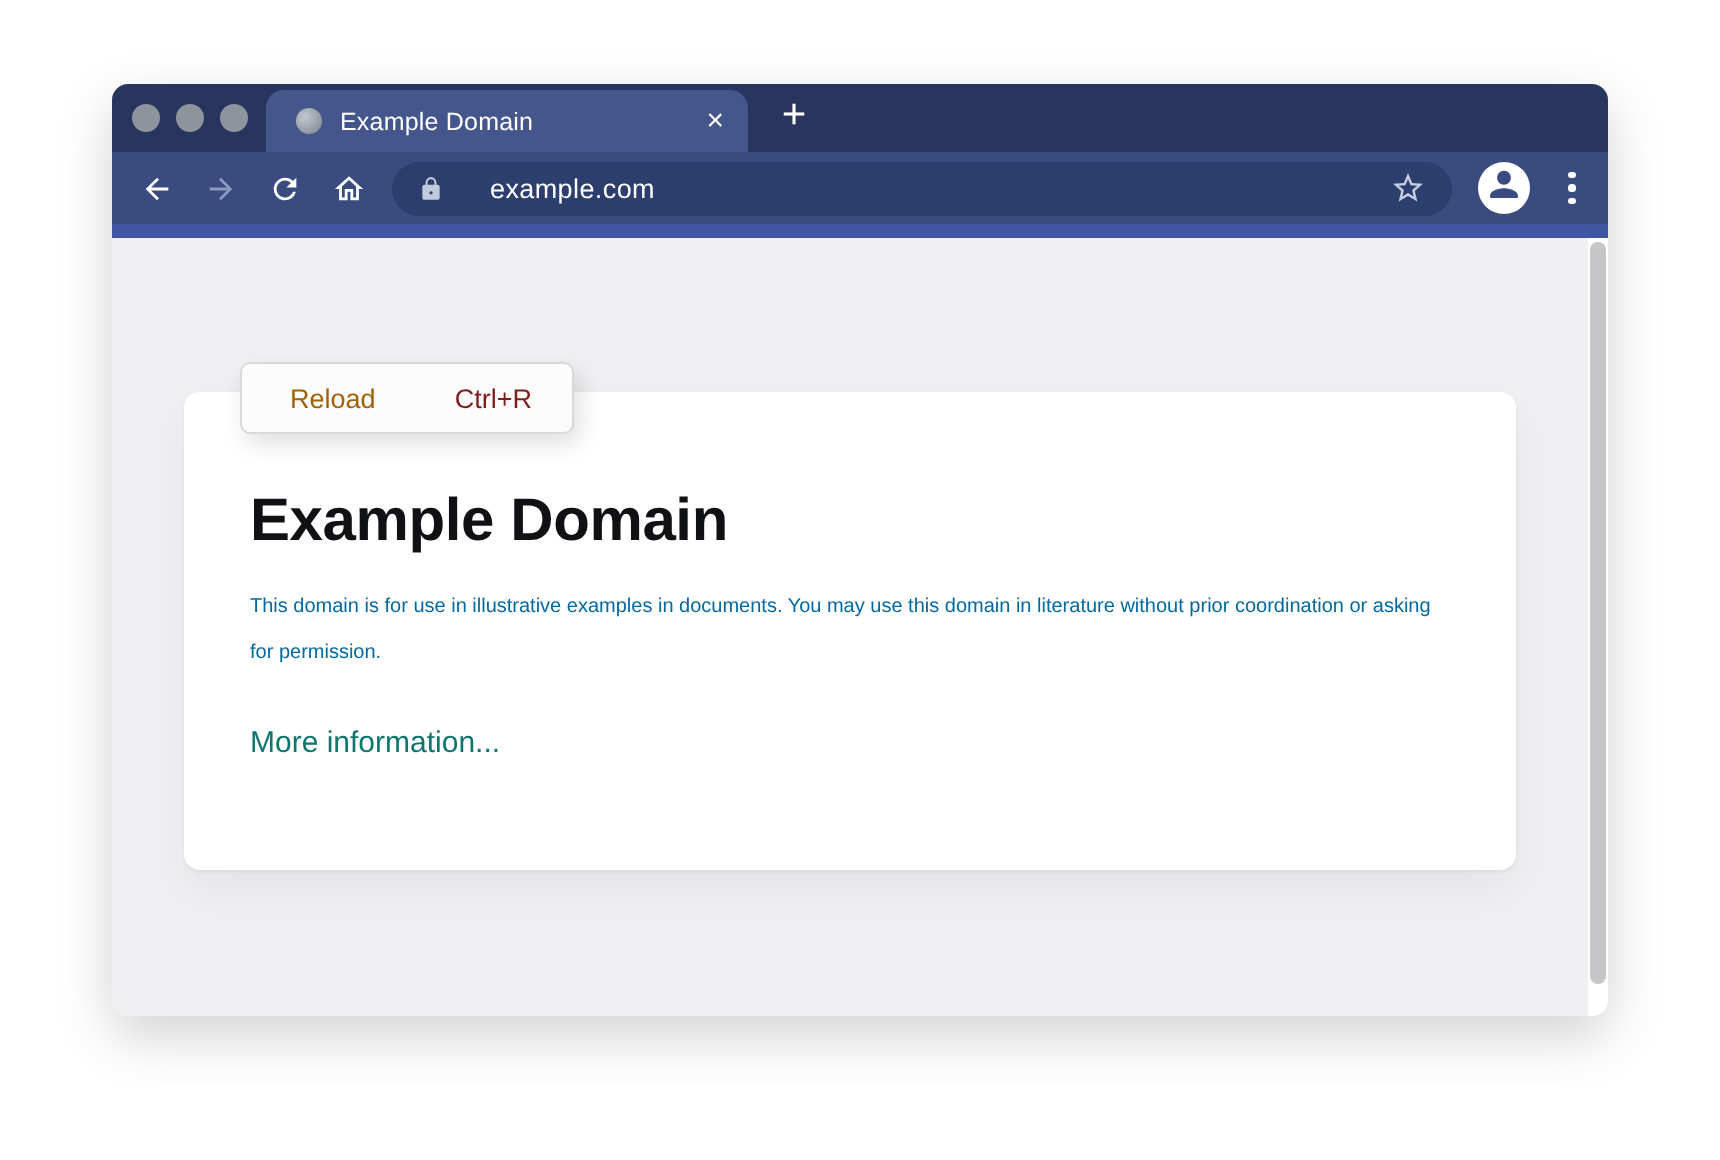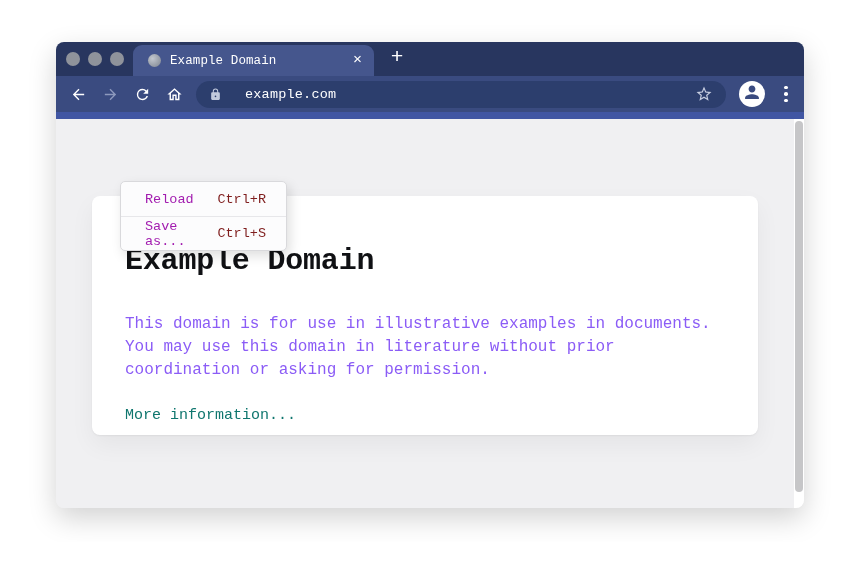--- a/index.html
+++ b/index.html
@@ -1,17 +1,17 @@
 <!DOCTYPE html>
 <html><head>
 <meta charset="utf-8">
 <style>
   * { margin: 0; padding: 0; box-sizing: border-box; }
   html, body { width: 860px; height: 580px; background: #ffffff; font-family: "Liberation Sans", sans-serif; }
-  .canvas { position: relative; width: 860px; height: 542px; background: #ffffff; overflow: hidden; font-family: Liberation Mono, monospace; }
+  .canvas { position: relative; width: 860px; height: 542px; background: #ffffff; overflow: hidden; }
 
   .browser-window {
     position: absolute; left: 56px; top: 42px; width: 748px; height: 466px;
     border-radius: 8px; overflow: hidden;
     box-shadow: 0 10px 28px rgba(0,0,0,0.18);
     background: #f0f0f2;
   }
 
   
   .titlebar { position: relative; height: 34px; background: #28365f; }
@@ -58,33 +58,33 @@
   .content { position: relative; height: 389px; background: #f0f0f2; }
   .scrollbar-track { position: absolute; right: 0; top: 0; bottom: 0; width: 10px; background: #ffffff; }
   .scrollbar-thumb { position: absolute; right: 1px; top: 2px; width: 8px; height: 371px; border-radius: 4px; background: #c6c6c8; }
 
   .card {
     position: absolute; left: 36px; top: 77px; width: 666px; height: 239px;
     background: #ffffff; border-radius: 8px; padding: 0 33px;
     box-shadow: 0 1px 2px rgba(0,0,0,0.05), 0 10px 24px rgba(0,0,0,0.05);
   }
   .page-heading { margin-top: 46px; font-size: 30px; line-height: 38px; font-weight: 700; color: #101114; letter-spacing: -0.2px; }
-  .page-body { margin-top: 33px; font-size: 16px; line-height: 23px; color: #8b5cf6; max-width: 592px; }
+  .page-body { margin-top: 12px; font-size: 10px; line-height: 23px; color: #0369a1; max-width: 592px; }
   .page-link { display: inline-block; margin-top: 25px; font-size: 15px; color: #0f766e; text-decoration: none; }
 
   
   .context-menu {
     position: absolute; left: 64px; top: 139px; width: 167px; z-index: 40;
     background: #fcfcfd; border: 1px solid #d9d9dc; border-radius: 5px;
     box-shadow: 3px 5px 12px rgba(0,0,0,0.13);
     overflow: hidden;
   }
   .menu-item { height: 34px; display: flex; align-items: center; padding: 0 20px 0 24px; font-size: 13.5px; }
   .menu-item + .menu-item { border-top: 1px solid #e7e7ea; }
-  .menu-label { color: #a21caf; }
+  .menu-label { color: #a16207; }
   .menu-shortcut { margin-left: auto; color: #7f1d1d; }
 </style>
 </head>
 <body>
 
 <div class="canvas">
   <div class="browser-window">
 
     <div class="titlebar">
       <div class="traffic-lights">
@@ -166,20 +166,16 @@
       <div class="scrollbar-track">
         <div class="scrollbar-thumb"></div>
       </div>
     </div>
 
     <div class="context-menu">
       <div class="menu-item">
         <span class="menu-label">Reload</span>
         <span class="menu-shortcut">Ctrl+R</span>
       </div>
-      <div class="menu-item">
-        <span class="menu-label">Save as...</span>
-        <span class="menu-shortcut">Ctrl+S</span>
-      </div>
     </div>
 
   </div>
 </div>
 
 </body></html>

